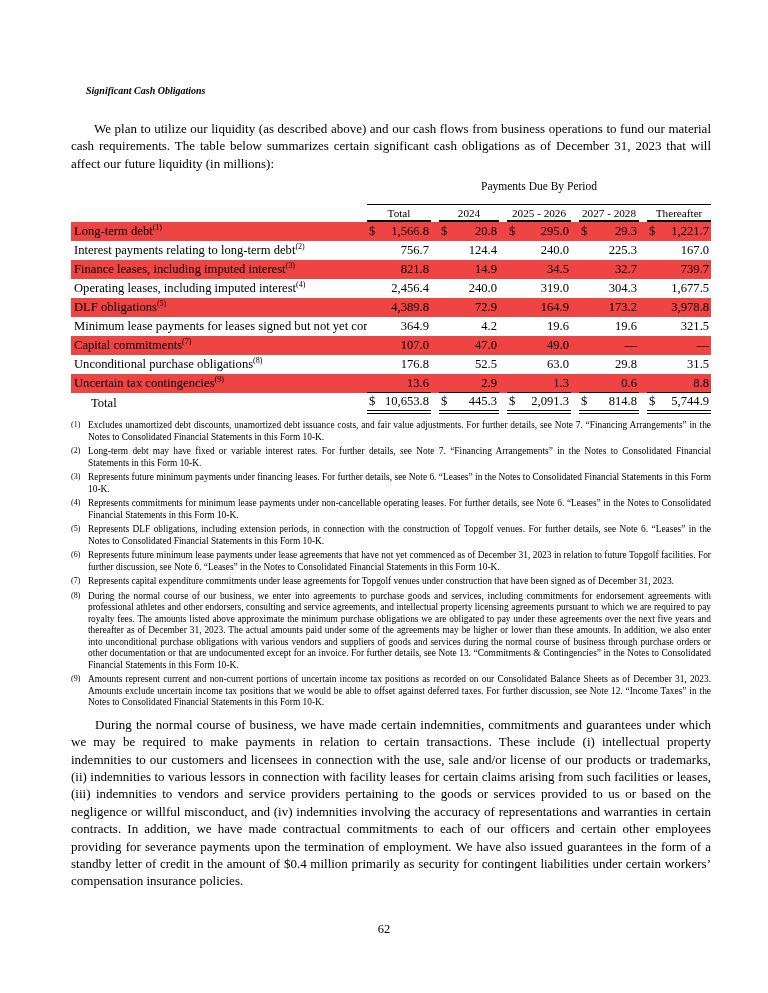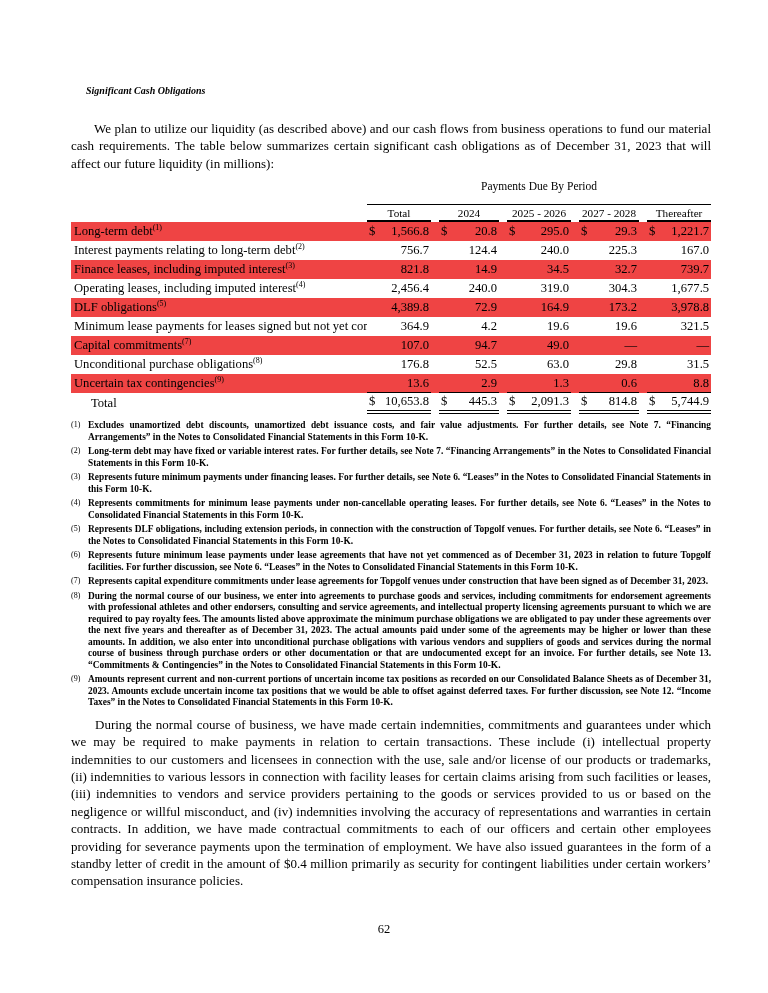--- a/index.html
+++ b/index.html
@@ -55,21 +55,21 @@
   tr.total-row td.val { border-bottom:4px double #000; }
   tr.total-row td.lbl { padding-left:20px; }
   
   .footnotes { margin-top:6px; }
   .fn {
     display:flex;
     font-size:9.4px; line-height:11.5px;
     margin-bottom:3px;
   }
   .fn-marker { flex:none; width:17px; padding-top:0; line-height:10px; }
-  .fn-text { flex:1; text-align:justify;font-weight:bold; }
+  .fn-text { flex:1; text-align:justify; }
   .closing { margin-top:7px; text-indent:24px; }
   .page-number {
     position:absolute; top:922px; left:0; width:768px;
     text-align:center; font-size:12.5px;
   }
 </style>
 </head>
 <body>
 
 <div class="page">
@@ -310,21 +310,21 @@
         <tr class="data-row shaded">
           <td class="lbl"><span>Capital commitments</span><sup>(7)</sup></td>
           <td class="val">
             <div class="cell">
               <span class="num">107.0</span>
             </div>
           </td>
           <td class="sp"></td>
           <td class="val">
             <div class="cell">
-              <span class="num">94.7</span>
+              <span class="num">47.0</span>
             </div>
           </td>
           <td class="sp"></td>
           <td class="val">
             <div class="cell">
               <span class="num">49.0</span>
             </div>
           </td>
           <td class="sp"></td>
           <td class="val">

